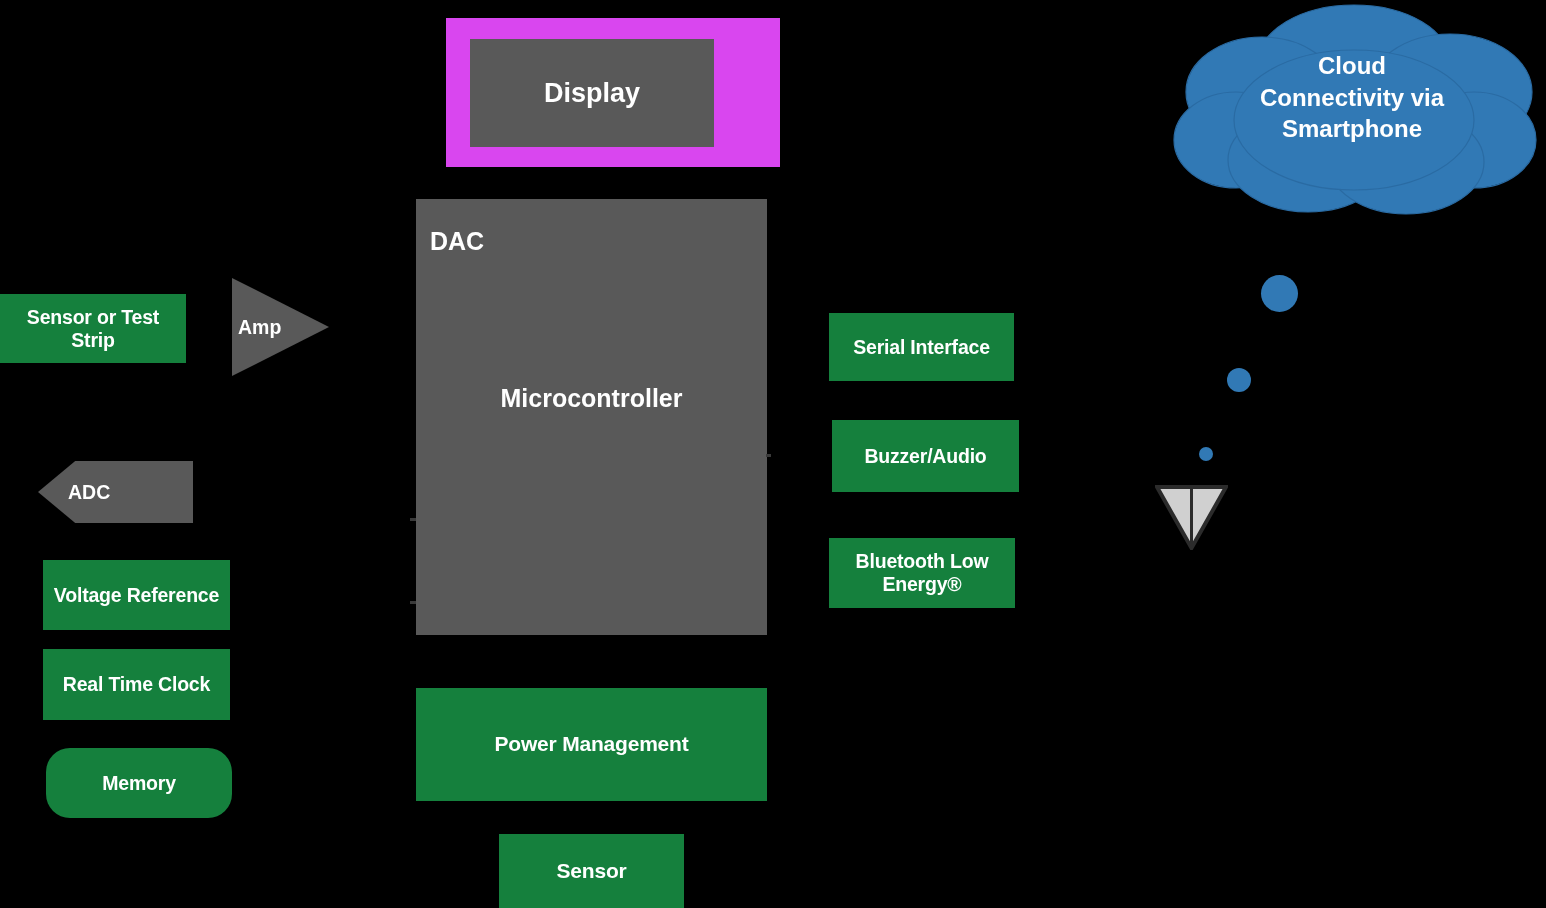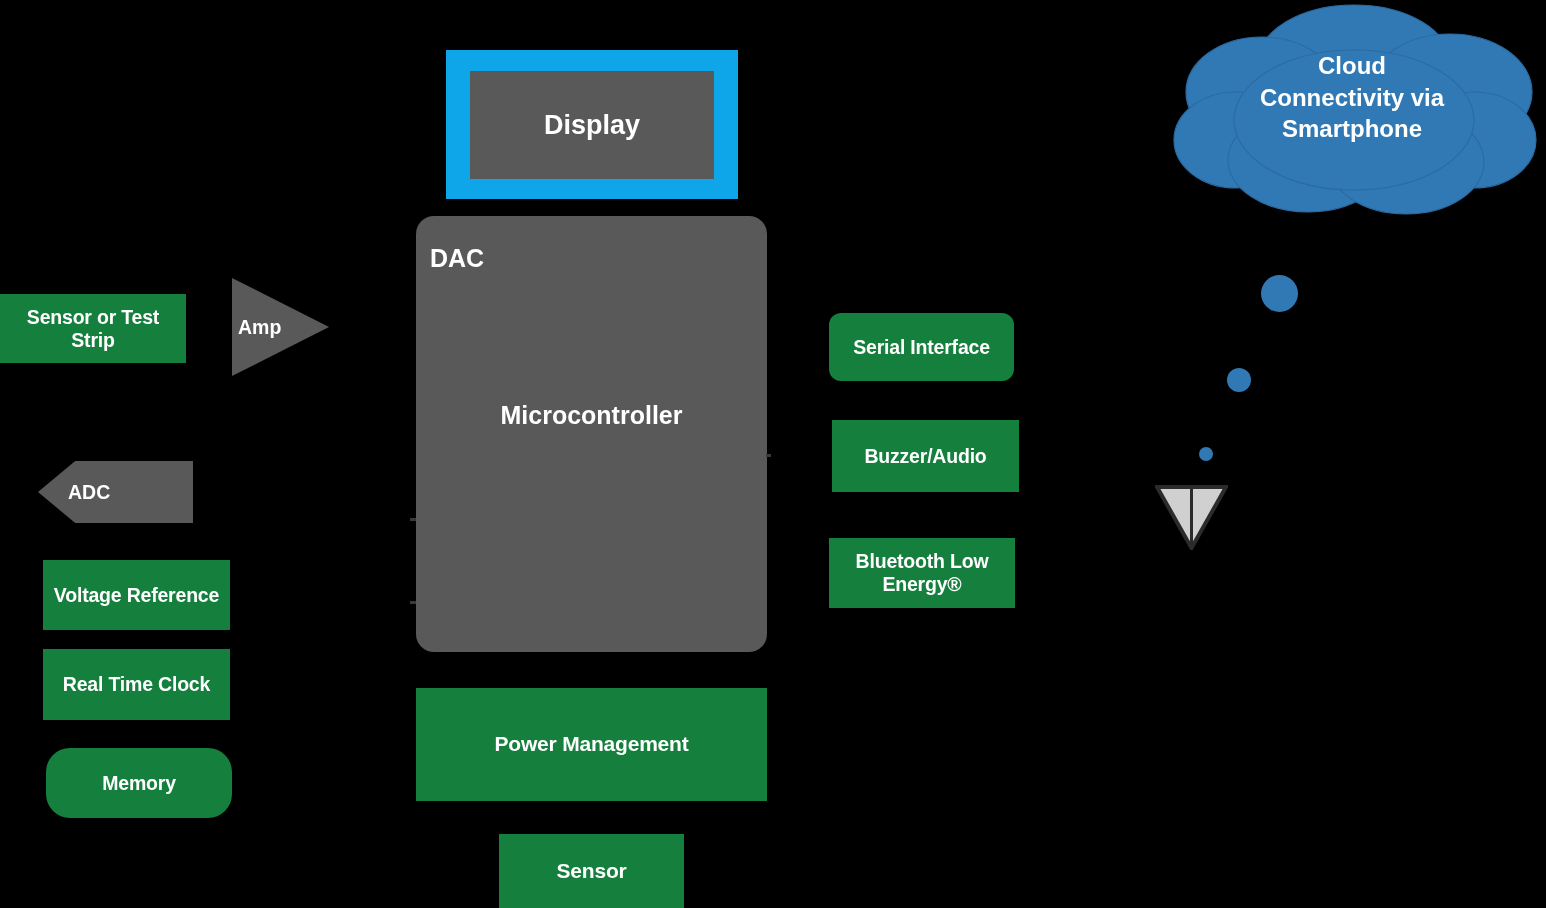--- a/index.html
+++ b/index.html
@@ -90,49 +90,47 @@
     font-size: 19.5px;
     padding-left: 30px;
     box-sizing: border-box;
   }
 
   
   #display-bezel {
     position: absolute;
     left: 446px;
     top: 18px;
-    width: 292px;
+    width: 334px;
     height: 149px;
-    background: #0ea5e9;
-    margin-top: 32px;
+    background: #d946ef;
   }
   #display-screen {
     position: absolute;
     left: 24px;
     top: 21px;
     width: 244px;
     height: 108px;
     background: #595959;
     display: flex;
     align-items: center;
     justify-content: center;
     color: #ffffff;
     font-weight: bold;
     font-size: 27px;
   }
 
   
   #mcu-block {
     position: absolute;
     left: 416px;
-    top: 216px;
+    top: 199px;
     width: 351px;
     height: 436px;
     background: #595959;
-    border-radius: 18px;
   }
   #dac-label {
     position: absolute;
     left: 14px;
     top: 28px;
     color: #ffffff;
     font-weight: bold;
     font-size: 25px;
   }
   #mcu-label {
@@ -151,21 +149,21 @@
     background: #3a3a3a;
   }
   .pin-left  { width: 6px; height: 3px; left: 410px; }
   .pin-right { width: 5px; height: 3px; left: 766px; }
 
   
   #power-block   { left: 416px; top: 688px; width: 351px; height: 113px; font-size: 21px; }
   #battery-block { left: 499px; top: 834px; width: 185px; height: 74px;  font-size: 21px; }
 
   
-  #serial-block   { left: 829px; top: 313px; width: 185px; height: 68px; font-size: 19.5px; border-radius: 12px; }
+  #serial-block   { left: 829px; top: 313px; width: 185px; height: 68px; font-size: 19.5px; }
   #buzzer-block   { left: 832px; top: 420px; width: 187px; height: 72px; font-size: 19.5px; }
   #ble-block      { left: 829px; top: 538px; width: 186px; height: 70px; font-size: 19.5px; }
 
   
   #cloud-group {
     position: absolute;
     left: 1158px;
     top: 0px;
     width: 388px;
     height: 232px;

